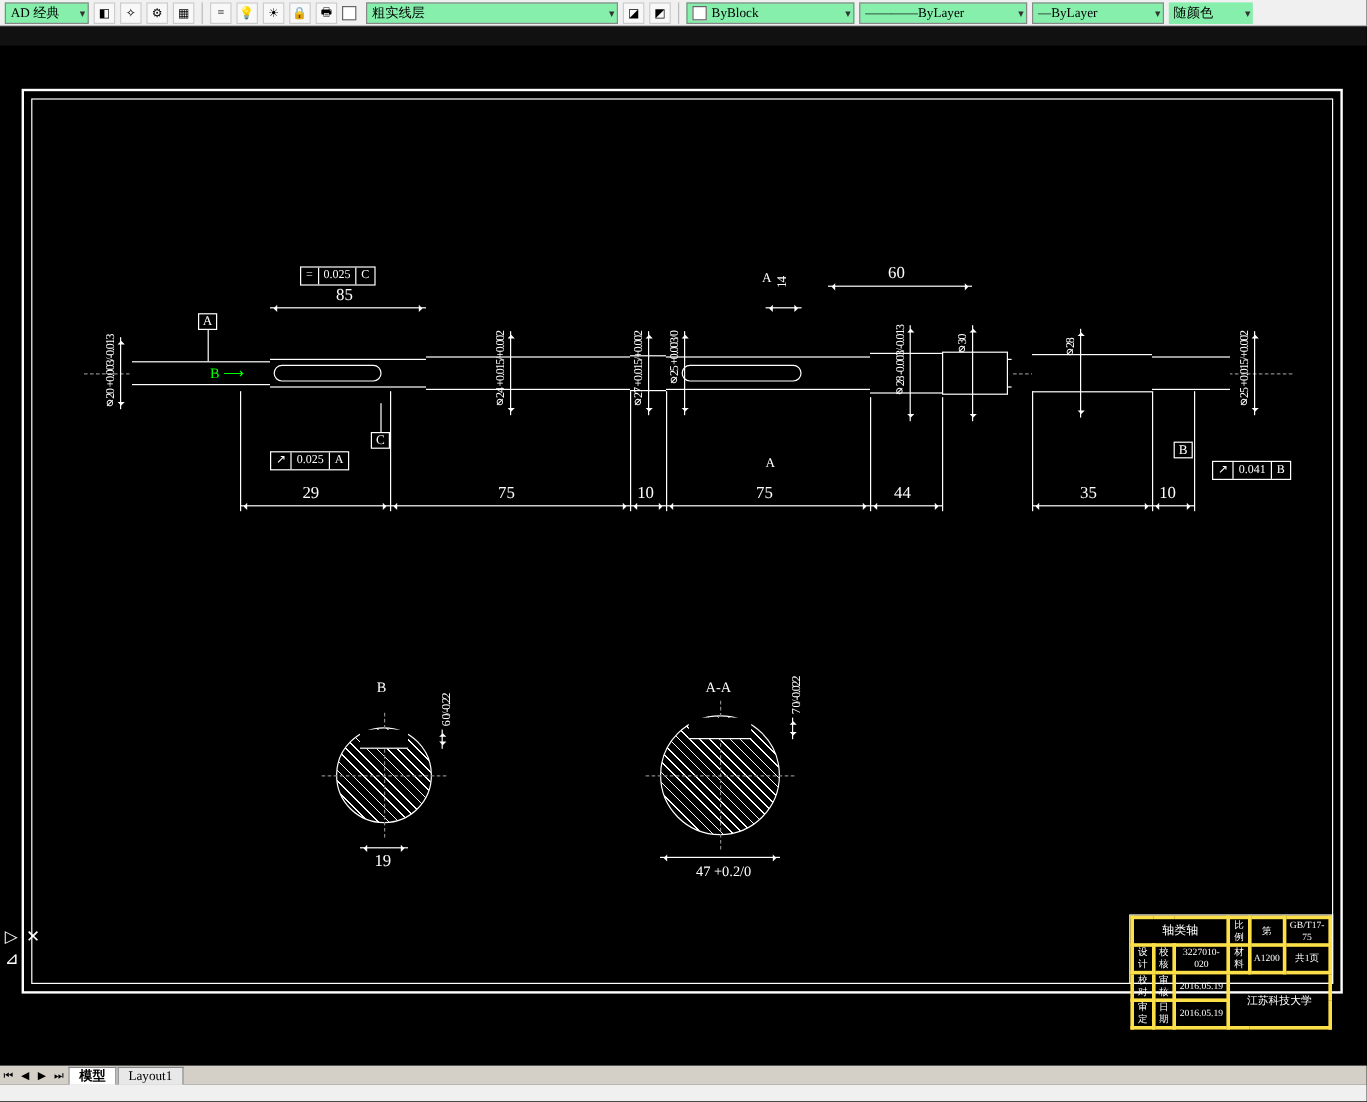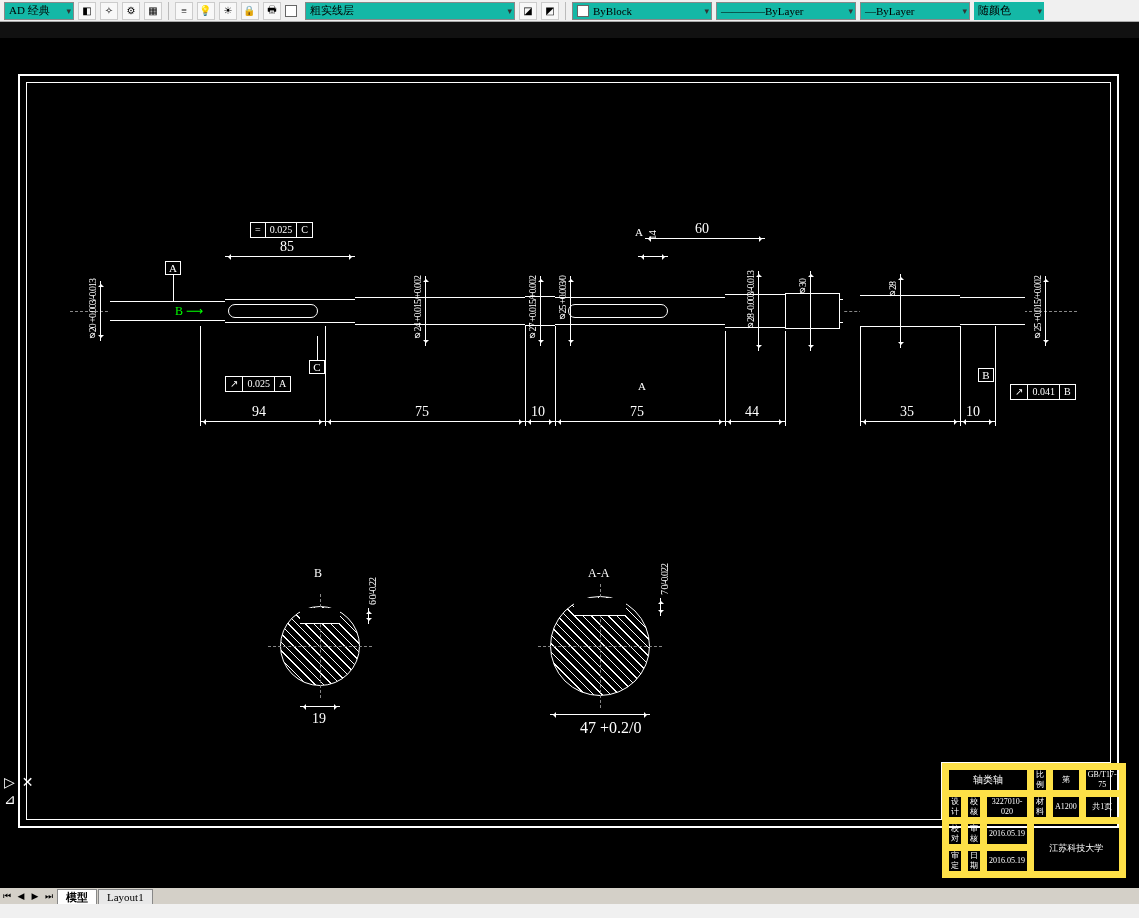--- a/index.html
+++ b/index.html
@@ -11,21 +11,21 @@
 }
 .toolbar-row {
   background: #f0f0f0; color: #000;
   display: flex; align-items: center;
   height: 22px; border-bottom: 1px solid #aaa;
   padding: 0 4px; gap: 4px;
 }
 .tb-btn { width: 18px; height: 18px; border: 1px solid #ccc; background: #f8f8f8; display: inline-flex; align-items: center; justify-content: center; font-size: 10px; }
 .tb-sep { width: 1px; height: 18px; background: #bbb; margin: 0 2px; }
 .dropdown {
-  border: 1px solid #888; background: #14b8a6; color: #000;
+  border: 1px solid #888; background: #86efac; color: #000;
   height: 18px; font-size: 11px; padding: 0 14px 0 4px;
   display: inline-flex; align-items: center; position: relative; text-align: right;
 }
 .dropdown::after { content: "▾"; position: absolute; right: 2px; font-size: 9px; color: #333; }
 .color-sw { width: 12px; height: 12px; border: 1px solid #666; background: #fff; margin-right: 4px; }
 .text-sec { background: #111; width: 100%; height: 16px; }
 
 .canvas {
   position: absolute; top: 44px; left: 0; right: 0; bottom: 30px;
   background: #000; overflow: hidden;
@@ -64,21 +64,21 @@
 
 .section-circle {
   position: absolute; border: 1px solid #fff; border-radius: 50%;
   background: repeating-linear-gradient(45deg, #fff 0 1px, transparent 1px 6px);
 }
 .sec-cl-h { position:absolute; border-top:1px dashed #888; height:0; }
 .sec-cl-v { position:absolute; border-left:1px dashed #888; width:0; }
 
 .titleblock { position: absolute; right: 6px; bottom: 6px; width: 170px; height: 58px; border: 1px solid #fff; font-size: 8px; }
 .titleblock table { width:100%; height:100%; border-collapse: collapse; }
-.titleblock td { border: 7px solid #fde047; padding: 0 2px; text-align: center; line-height: 10px; }
+.titleblock td { border: 3px solid #fde047; padding: 0 2px; text-align: center; line-height: 10px; }
 
 
 .tabs-bar { position: absolute; left: 0; bottom: 14px; right: 0; height: 16px; background: #d4d0c8; color:#000; display:flex; align-items:center; font-size:11px; }
 .tabarrow { width: 14px; text-align: center; font-size: 9px; }
 .tab { border: 1px solid #888; border-bottom: none; padding: 0 8px; background: #e8e8e8; margin-left: 1px; height: 15px; line-height: 14px; }
 .tab.active { background: #fff; font-weight: bold; }
 
 .status { position:absolute; left:0; bottom:0; right:0; height:14px; background:#f0f0f0; color:#000; font-size:11px; padding-left:8px; line-height:14px; }
 
 .green-arrow { position:absolute; color:#0f0; font-size:12px; }
@@ -137,21 +137,21 @@
       <span class="green-arrow" style="left:105px;top:128px">B ⟶</span>
 
       <div class="tol-box" style="left:180px; top:46px">
         <span class="tol-cell">=</span>
         <span class="tol-cell">0.025</span>
         <span class="tol-cell">C</span>
       </div>
       <div class="dim dim-h" style="left:155px;width:130px;top:80px">
           <span class="dim-txt" style="left:55px;top:-18px">85</span>
         </div>
-      <div class="dim dim-h" style="left:575px;width:120px;top:62px">
+      <div class="dim dim-h" style="left:620px;width:120px;top:62px">
           <span class="dim-txt" style="left:50px;top:-18px">60</span>
         </div>
       <div class="dim dim-h" style="left:568px;width:30px;top:80px">
           <span class="dim-txt vtxt" style="left:8px;top:-26px">14</span>
         </div>
       <span class="dim" style="left:565px;top:50px;font-size:11px">A</span>
 
       <div class="datum-box" style="left:95px;top:85px">A</div>
       <div class="ext" style="left:103px;top:99px;width:1px;height:26px"></div>
 
@@ -191,21 +191,21 @@
           <span class="dim-txt vtxt" style="left:-14px;top:8px;font-size:10px">⌀30</span>
         </div>
       <div class="dim dim-v" style="left:830px;top:98px;height:74px">
           <span class="dim-txt vtxt" style="left:-14px;top:8px;font-size:10px">⌀28</span>
         </div>
       <div class="dim dim-v" style="left:975px;top:100px;height:70px">
           <span class="dim-txt vtxt" style="left:-14px;top:0;font-size:10px">⌀25 +0.015/+0.002</span>
         </div>
 
       <div class="dim dim-h" style="left:130px;width:125px;top:245px">
-          <span class="dim-txt" style="left:52px;top:-18px">94</span>
+          <span class="dim-txt" style="left:52px;top:-18px">29</span>
         </div>
       <div class="dim dim-h" style="left:255px;width:200px;top:245px">
           <span class="dim-txt" style="left:90px;top:-18px">75</span>
         </div>
       <div class="dim dim-h" style="left:455px;width:30px;top:245px">
           <span class="dim-txt" style="left:6px;top:-18px">10</span>
         </div>
       <div class="dim dim-h" style="left:485px;width:170px;top:245px">
           <span class="dim-txt" style="left:75px;top:-18px">75</span>
         </div>
@@ -247,21 +247,21 @@
     <div style="position:absolute; left:490px; top:490px; width:200px; height:200px">
       <span class="dim" style="left:78px;top:0;font-size:12px">A-A</span>
       <div class="section-circle" style="left:40px;top:30px;width:100px;height:100px"></div>
       <div class="sec-cl-h" style="left:28px;top:80px;width:124px"></div>
       <div class="sec-cl-v" style="left:90px;top:18px;height:124px"></div>
       <div style="position:absolute;left:64px;top:32px;width:52px;height:18px;background:#000;border-bottom:1px solid #fff"></div>
       <div class="dim dim-v" style="left:150px;top:32px;height:18px">
           <span class="dim-txt vtxt" style="left:-2px;top:-34px;font-size:10px">7 0/-0.022</span>
         </div>
       <div class="dim dim-h" style="left:40px;width:100px;top:148px">
-          <span class="dim-txt" style="left:30px;top:4px;font-size:16px">47 +0.2/0</span>
+          <span class="dim-txt" style="left:30px;top:4px;font-size:12px">47 +0.2/0</span>
         </div>
     </div>
 
     <div class="titleblock">
       <table>
         <tbody>
             <tr>
           <td colspan="3" style="font-size:10px">轴类轴</td>
           <td>比例</td>
           <td>第</td>

